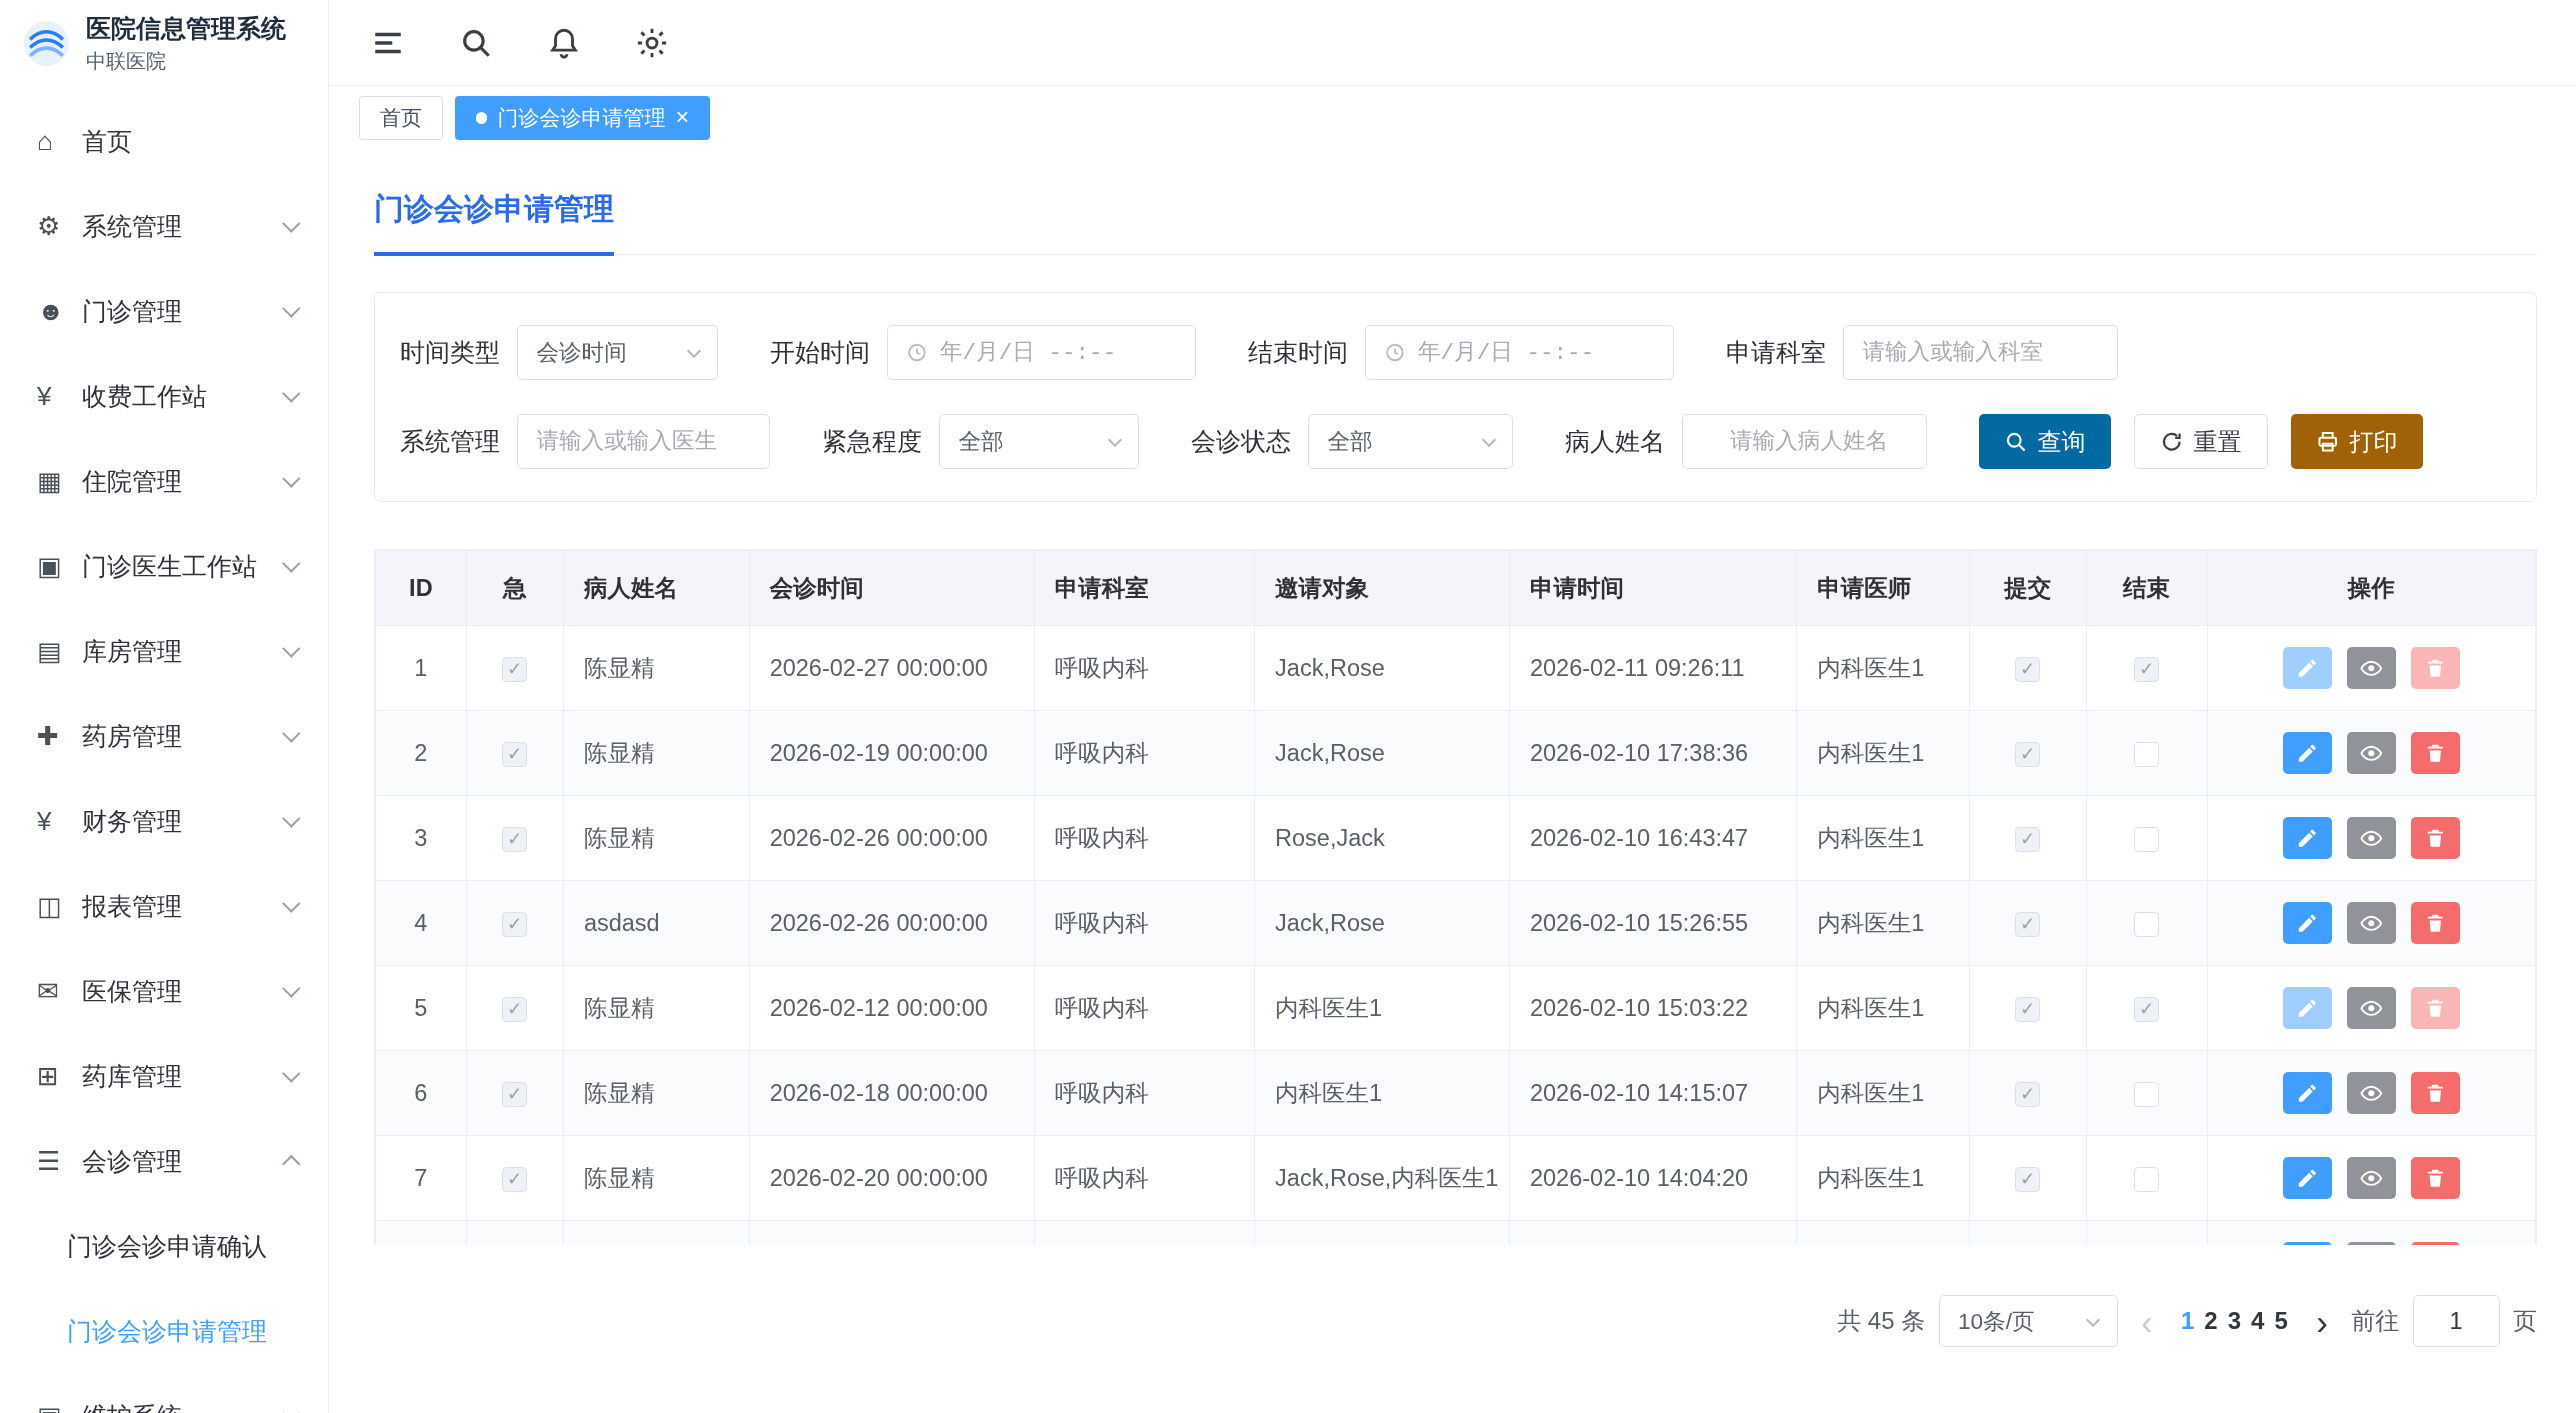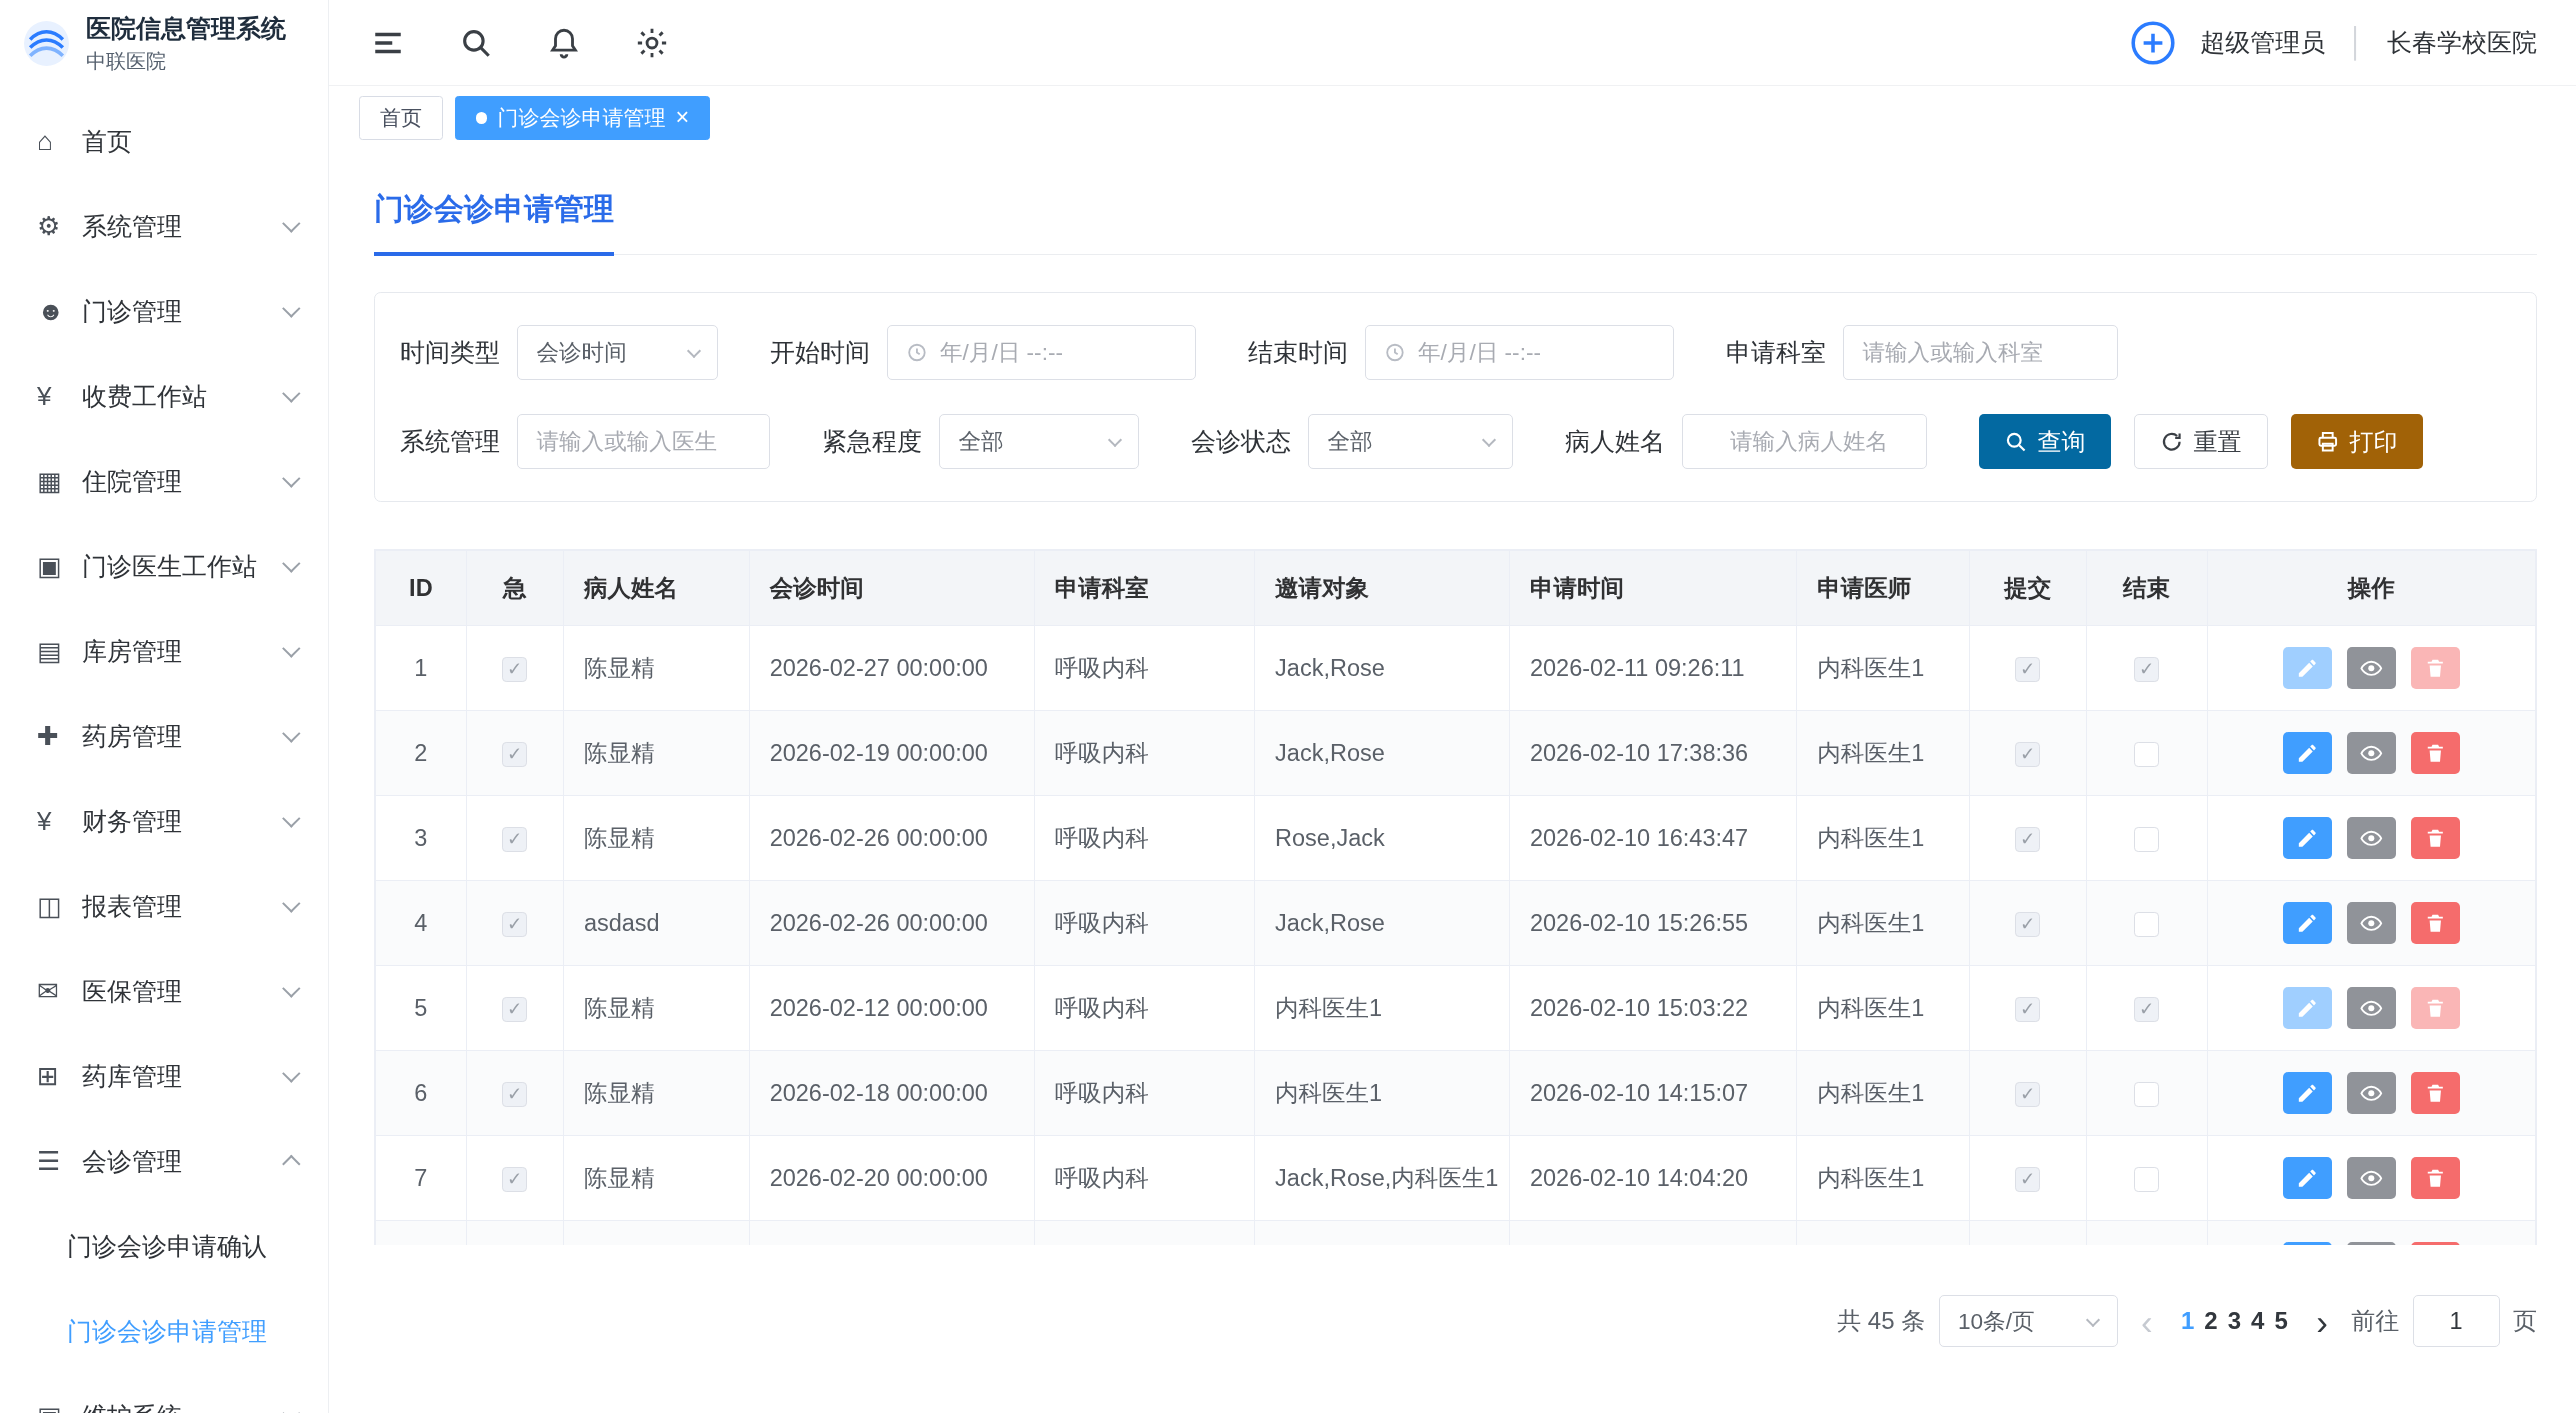--- a/index.html
+++ b/index.html
@@ -32,21 +32,21 @@
   .tab { height:44px; display:flex; align-items:center; padding:0 20px; border:0.8px solid #d8dce5; border-radius:3.4px; font-size:21px; color:#4a5160; background:#fff; gap:10px; cursor:pointer; }
   .tab.active { background:#409eff; border-color:#409eff; color:#fff; }
   .tab .dot { width:11.7px; height:11.7px; border-radius:50%; background:#fff; }
   .tab .close { font-size:23.5px; line-height:1; }
 
   .content { flex:1; padding:0 39px 0 45px; overflow:hidden; }
   .title-wrap { margin-top:39px; border-bottom:1.7px solid #ebedf0; }
   .page-title { display:inline-block; font-size:30px; font-weight:bold; color:#2a6be9; padding-bottom:22px; border-bottom:4.2px solid #2a6be9; margin-bottom:-1.7px; }
 
   
-  .filter-card { margin-top:37px; border:0.8px solid #e6e9ee; border-radius:6.7px; padding:32px 25px; }
+  .filter-card { margin-top:37px; border:0.8px solid #e6e9ee; border-radius:6.7px; padding:32px 25px;font-family:Liberation Mono, monospace; }
   .f-row { display:flex; align-items:center; }
   .f-row + .f-row { margin-top:34px; }
   .f-group { display:flex; align-items:center; margin-right:52px; }
   .f-label { font-size:25px; color:#2f3338; margin-right:17px; white-space:nowrap; }
   .ctrl { height:55px; border:0.8px solid #dcdfe6; border-radius:5px; background:#fff; display:flex; align-items:center; padding:0 18.4px; font-size:22.6px; color:#5a6068; gap:11.7px; }
   .select { justify-content:space-between; cursor:pointer; }
   .select .chev { width:10px; height:10px; border-width:2.1px; border-color:#b4b8bf; margin-top:-3.4px; }
   .ctrl input { border:none; outline:none; font-size:22.6px; width:100%; color:#5a6068; font-family:inherit; background:transparent; }
   .ctrl input::placeholder { color:#a8abb2; }
   .w-type { width:201px; } .w-date { width:309px; } .w-dept { width:275px; }
@@ -192,29 +192,20 @@
           <path d="M12 3a6 6 0 0 0-6 6v5l-2 3h16l-2-3V9a6 6 0 0 0-6-6z"></path>
           <path d="M10 20a2 2 0 0 0 4 0"></path>
         </svg>
     </span>
     <span class="tb-icon">
       <svg viewBox="0 0 24 24" fill="none" stroke="currentColor" stroke-width="2">
           <circle cx="12" cy="12" r="3.5"></circle>
           <path d="M12 2v3M12 19v3M2 12h3M19 12h3M4.5 4.5l2.2 2.2M17.3 17.3l2.2 2.2M19.5 4.5l-2.2 2.2M6.7 17.3l-2.2 2.2"></path>
         </svg>
     </span>
-    <div class="topbar-right">
-      <svg viewBox="0 0 48 48" width="50" height="50" fill="none" stroke="#2b7cff" stroke-width="3.4">
-        <circle cx="24" cy="24" r="19"></circle>
-          <path d="M24 15v18M15 24h18"></path>
-      </svg>
-      <span>超级管理员</span>
-      <span class="divider">│</span>
-      <span>长春学校医院</span>
-    </div>
   </header>
 
   <div class="tabbar">
     <div class="tab">
       <span>首页</span>
     </div>
     <div class="tab active">
       <span class="dot"></span>
       <span>门诊会诊申请管理</span>
       <span class="close">×</span>

